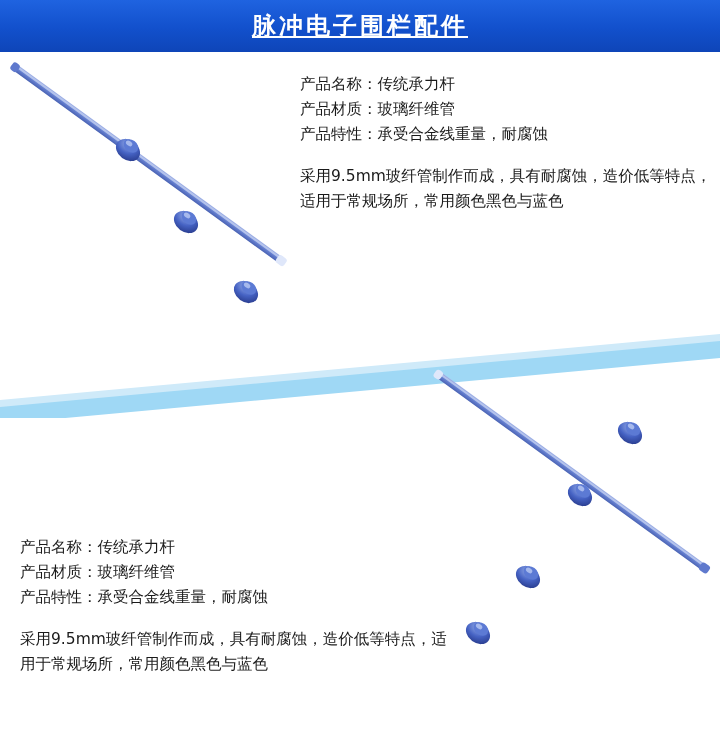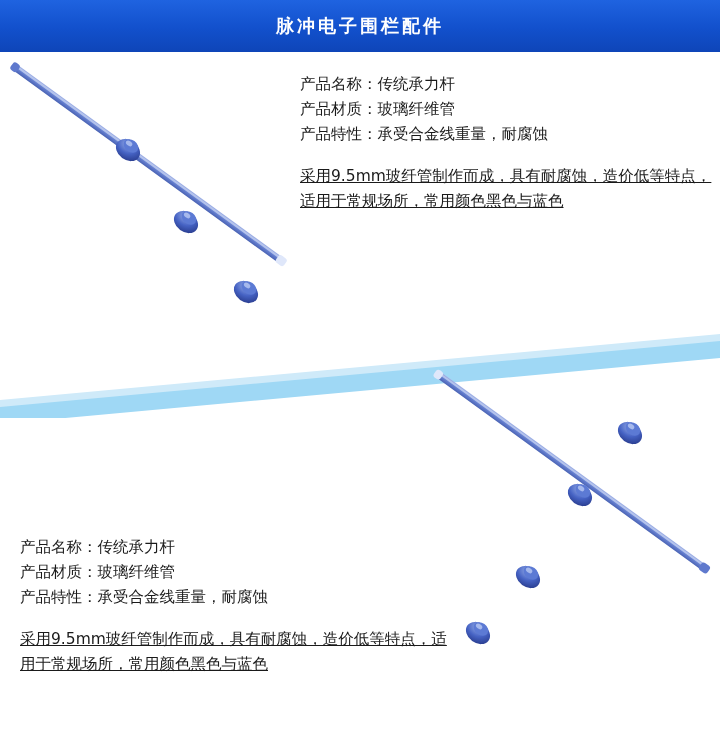--- a/index.html
+++ b/index.html
@@ -30,25 +30,26 @@
     width: 720px;
     height: 52px;
     background: #1557d6;
     background: linear-gradient(to bottom, #1f63e0 0%, #1250cc 55%, #0e45b8 100%);
     display: flex;
     align-items: center;
     justify-content: center;
   }
   .banner-title {
     color: #ffffff;
-    font-size: 18px;
+    font-size: 24px;
     font-weight: bold;
     letter-spacing: 3px;
     line-height: 1;
     font-family: "DejaVu Sans", "Liberation Sans", sans-serif;
+    text-decoration: underline;
   }
 
   
   .section {
     position: absolute;
     left: 8px;
     width: 720px;
     overflow: hidden;
   }
   #section-top { top: 52px; height: 313px; }
@@ -93,21 +94,20 @@
     top: 170px;
     width: 430px;
   }
   .spec-line {
     white-space: nowrap;
   }
   .spec-label { }
   .spec-value { }
   .desc {
     margin-top: 17px;
-    text-decoration: underline;
   }
 
   
   #divider {
     position: absolute;
     left: 0;
     top: 318px;
     width: 720px;
     height: 100px;
     pointer-events: none;

